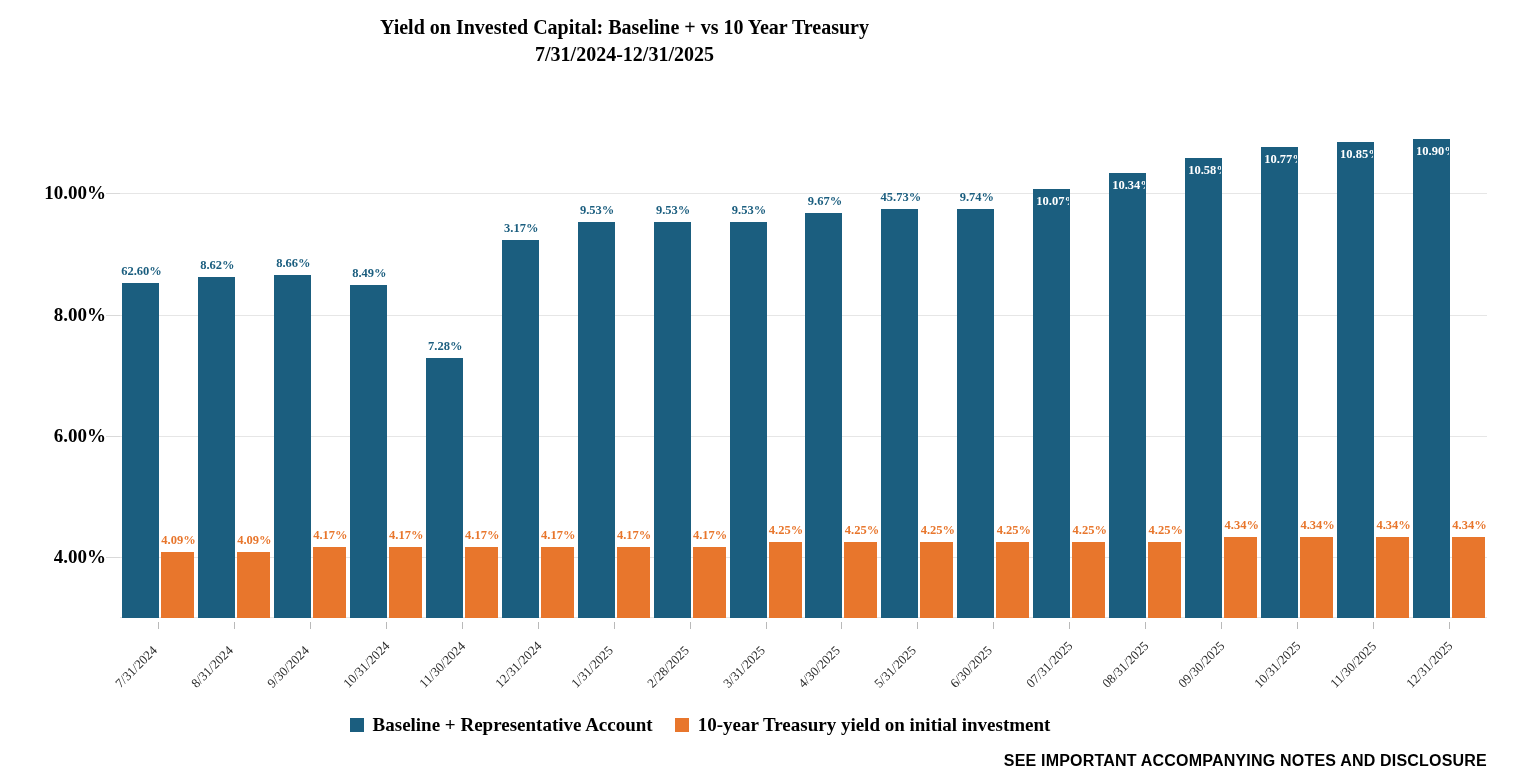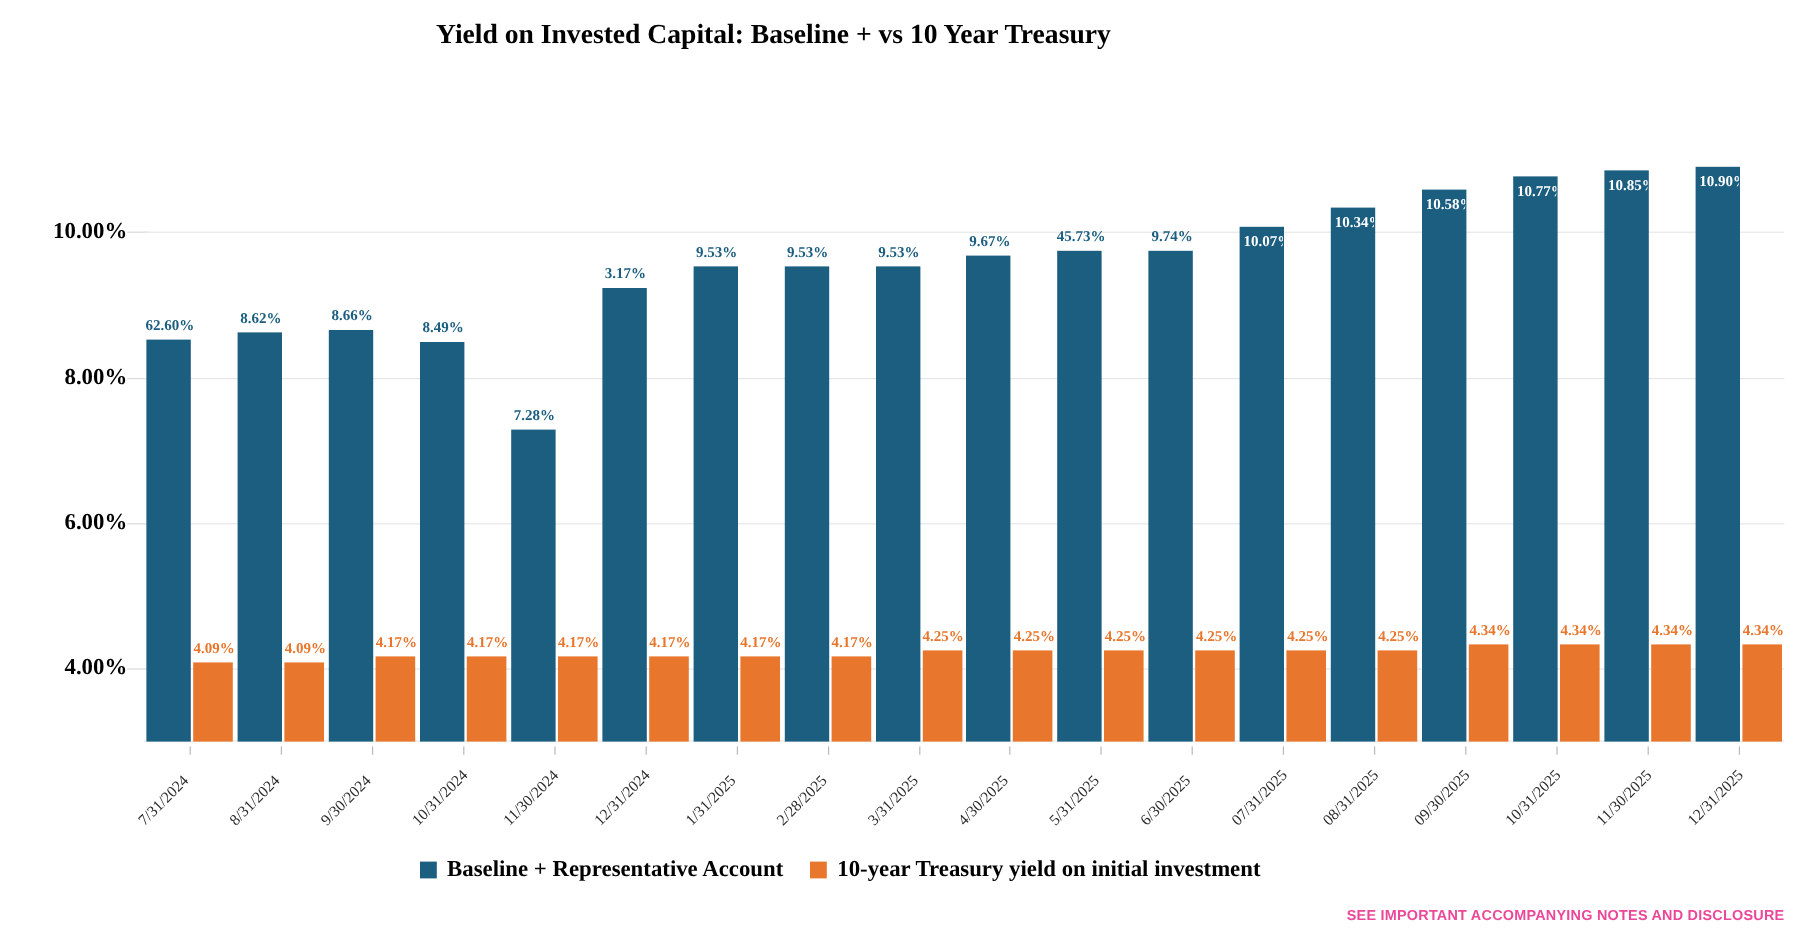--- a/index.html
+++ b/index.html
@@ -7,23 +7,22 @@
   body{
     width:1513px;height:776px;background:#ffffff;
     font-family:"Liberation Serif", serif;
     overflow:hidden;position:relative;
   }
   #chart-root{position:absolute;inset:0;}
 
   
   .title-block{
     position:absolute;left:0;top:14px;width:1249px;
-    text-align:center;font-weight:bold;font-size:23px;color:#000;
+    text-align:center;font-weight:bold;font-size:20px;color:#000;
     line-height:1.33;
-    padding-left:20px;
   }
   .title-line2{display:block;}
 
   
   
   .plot{
     position:absolute;left:120px;top:140px;width:1367px;height:478px;
   }
   .gridline{
     position:absolute;left:0;width:1367px;height:1px;background:#e6e6e6;
@@ -69,30 +68,31 @@
     display:flex;justify-content:center;align-items:center;gap:22px;
   }
   .legend-item{display:flex;align-items:center;gap:9px;}
   .swatch{width:14px;height:14px;display:inline-block;}
   .legend-text{font-size:19px;font-weight:bold;color:#000;}
 
   
   .footer-note{
     position:absolute;right:26px;bottom:6px;
     font-family:"Liberation Sans", sans-serif;
-    font-size:12px;font-weight:bold;letter-spacing:.2px;color:#ec4899;
+    font-size:16px;font-weight:bold;letter-spacing:.2px;color:#000000;
   }
 </style>
 </head>
 <body>
 
 <div id="chart-root">
 
   <div class="title-block">
     <span>Yield on Invested Capital:  Baseline + vs 10 Year Treasury</span>
+    <span class="title-line2">7/31/2024-12/31/2025</span>
   </div>
 
   <div class="ylabels" id="ylabels">
       <div class="ylab" style="top: 417.34px;">4.00%</div>
       <div class="ystub" style="top: 417.34px;"></div>
       <div class="ylab" style="top: 296.02px;">6.00%</div>
       <div class="ystub" style="top: 296.02px;"></div>
       <div class="ylab" style="top: 174.701px;">8.00%</div>
       <div class="ystub" style="top: 174.701px;"></div>
       <div class="ylab" style="top: 53.3807px;">10.00%</div>

